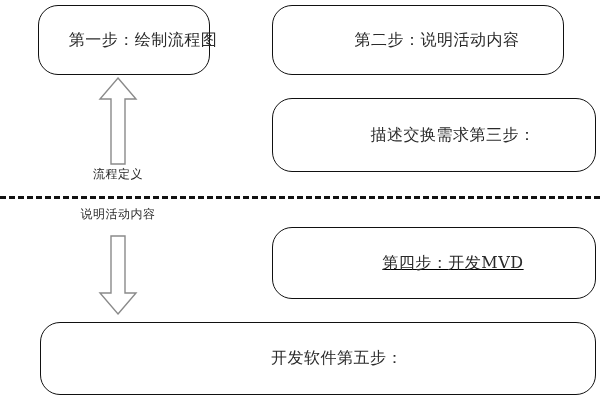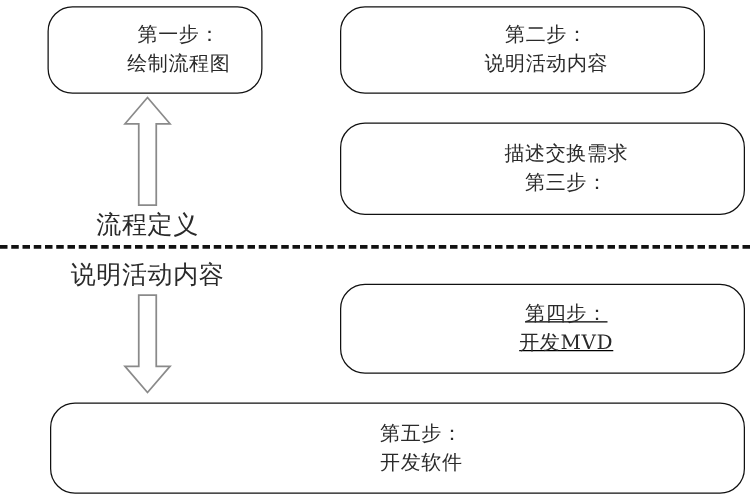--- a/index.html
+++ b/index.html
@@ -17,21 +17,21 @@
   }
 
   
   .step-box {
     position: absolute;
     box-sizing: border-box;
     border: 1.6px solid #111111;
     border-radius: 20px;
     background: #ffffff;
     display: flex;
-    flex-direction: column;
+    flex-direction: row;
     align-items: center;
     justify-content: center;
     padding-left: 38px;
   }
   .step-line {
     color: #2a2a2a;
     font-size: 16px;
     line-height: 1.42;
     white-space: nowrap;
     letter-spacing: 0.5px;
@@ -51,21 +51,21 @@
     top: 196px;
     width: 600px;
     height: 0;
     border-top: 3px dashed #111111;
   }
 
   
   .side-label {
     position: absolute;
     color: #2a2a2a;
-    font-size: 20px;
+    font-size: 12px;
     white-space: nowrap;
     letter-spacing: 0.5px;
     text-align: center;
   }
   #label-process-definition { left: 8px; top: 166px; width: 220px; }
   #label-software-solution  { left: 8px; top: 206px; width: 220px; }
 
   
   .block-arrow {
     position: absolute;
@@ -99,22 +99,22 @@
     <div class="step-line">描述交换需求</div>
     <div class="step-line">第三步：</div>
   </div>
 
   <div class="step-box" id="box-step-4">
     <div class="step-line">第四步：</div>
     <div class="step-line">开发MVD</div>
   </div>
 
   <div class="step-box" id="box-step-5">
+    <div class="step-line">开发软件</div>
     <div class="step-line">第五步：</div>
-    <div class="step-line">开发软件</div>
   </div>
 
   <div id="divider"></div>
 
   <div class="side-label" id="label-process-definition">流程定义</div>
   <div class="side-label" id="label-software-solution">说明活动内容</div>
 
   <svg class="block-arrow" id="arrow-up" viewBox="0 0 40 88">
     <polygon points="20,1 38,22 27,22 27,87 13,87 13,22 2,22"></polygon>
   </svg>

